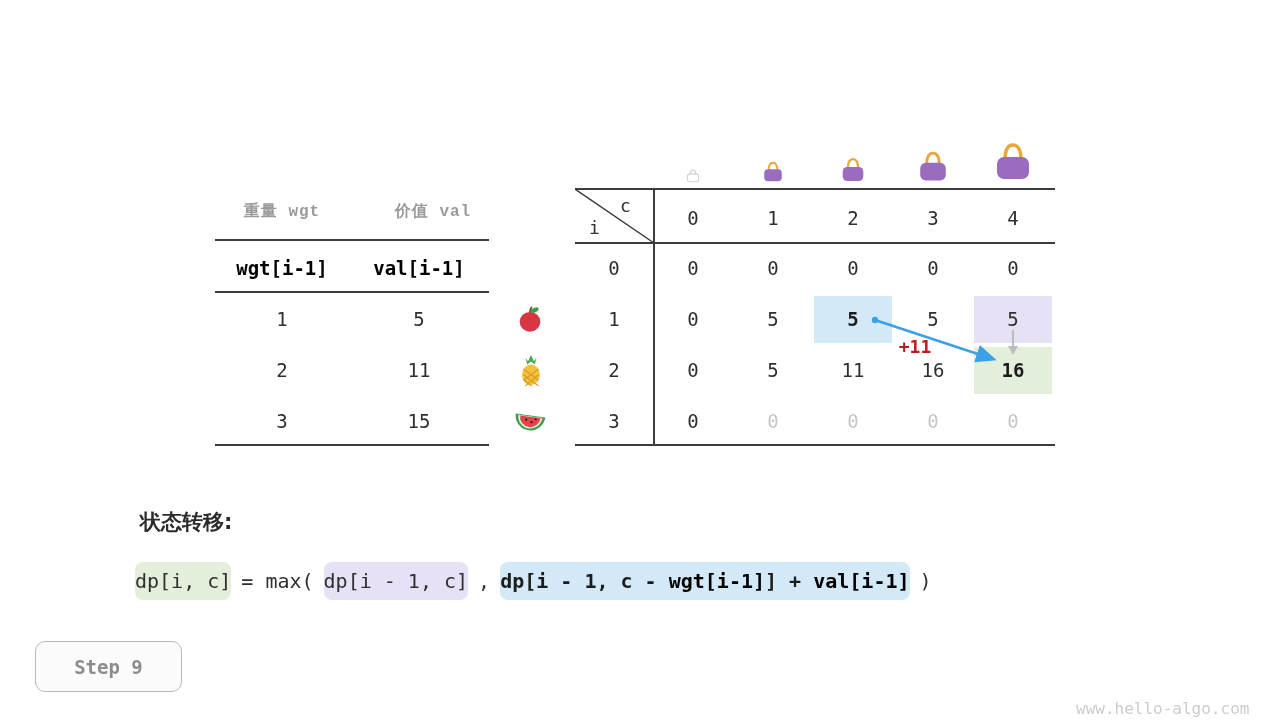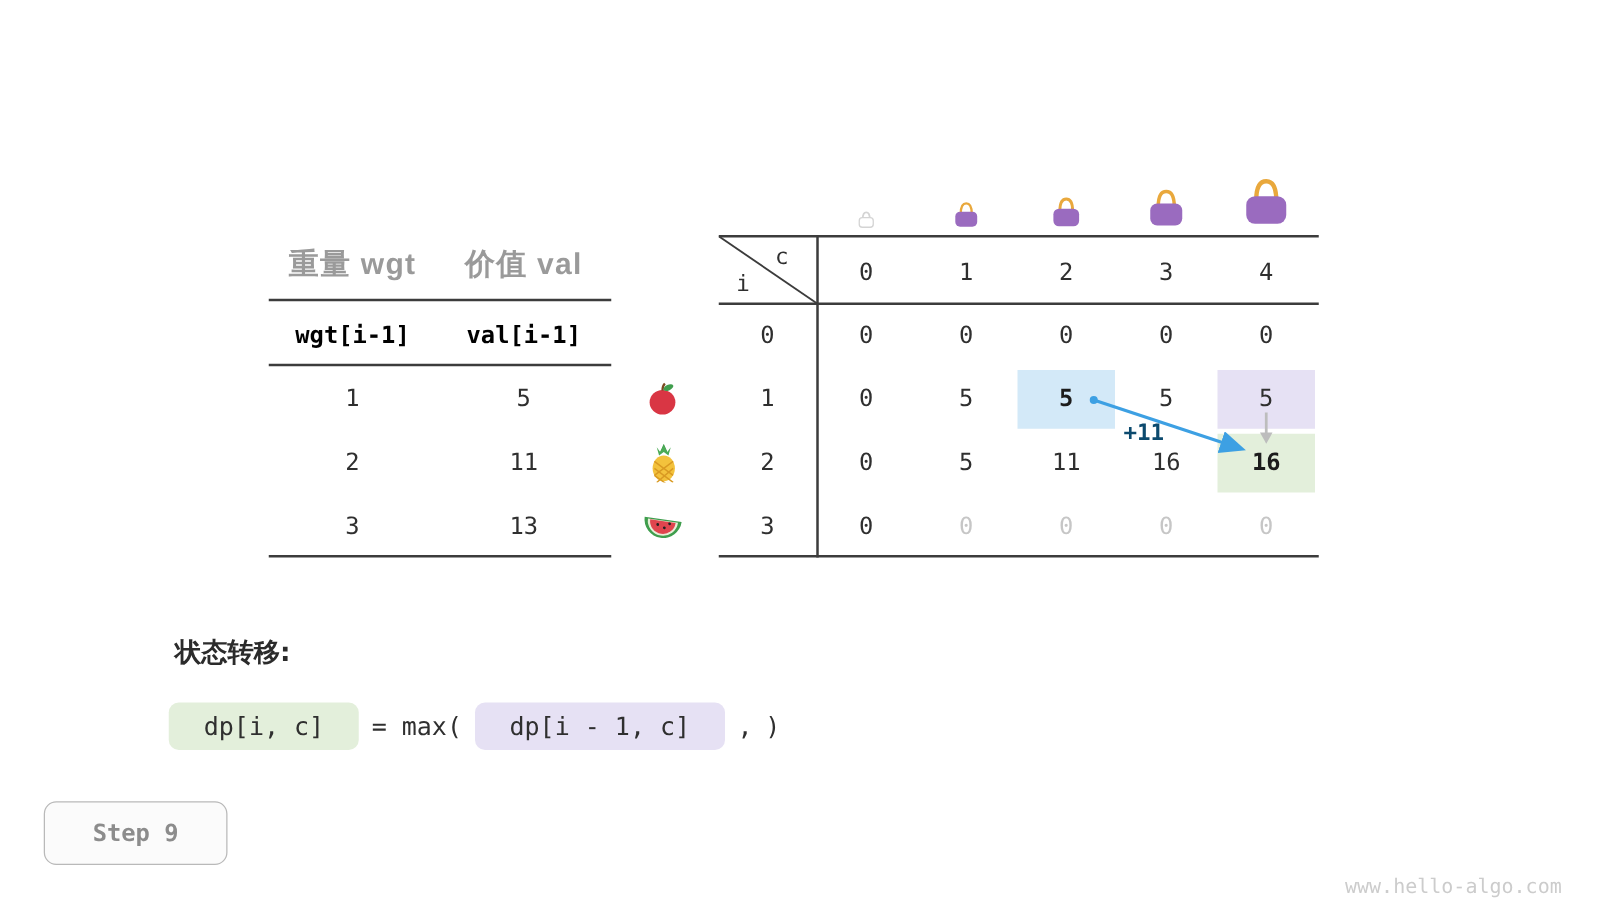--- a/index.html
+++ b/index.html
@@ -9,69 +9,69 @@
            font-family:"DejaVu Sans Mono","Liberation Mono",monospace; color:#2f2f2f; }
   .abs  { position:absolute; }
   .line { position:absolute; background:#3c3c3c; z-index:2; }
   .hl   { position:absolute; z-index:1; }
   .cell { position:absolute; width:80px; height:48px; display:flex; align-items:center;
           justify-content:center; font-size:19px; z-index:3; }
   .lcell{ position:absolute; width:140px; height:30px; display:flex; align-items:center;
           justify-content:center; font-size:19px; z-index:3; }
   .boldc{ font-weight:bold; color:#1c1c1c; }
   .dim  { color:#c6c6c6; }
-  .gray-header { color:#9a9a9a; font-weight:bold; font-size:24px;
-                 font-family:Liberation Sans, sans-serif; letter-spacing:1px; }
+  .gray-header { color:#9a9a9a; font-weight:bold; font-size:16px;
+                 font-family:Liberation Mono, monospace; letter-spacing:1px; }
   .green-txt { color:#000000; font-weight:bold; }
   .corner-lbl { position:absolute; font-size:18px; z-index:3; }
   .icon-wrap { position:absolute; z-index:3; }
   .heading { position:absolute; left:140px; top:508px; font-size:21px; font-weight:bold;
              color:#2b2b2b; font-family:"DejaVu Sans","Liberation Sans",sans-serif; z-index:3; }
   .formula-row { position:absolute; left:135px; top:557px; height:48px; display:flex;
                  align-items:center; gap:10px; font-size:20px; z-index:3; }
-  .fbox { display:inline-block; padding:7px 28px; border-radius:8px; white-space:pre; }
+  .fbox { display:inline-block; padding:7px 0; border-radius:8px; white-space:pre; }
   .fbox.greenbg { background:#e3efdb; }
   .fbox.lavbg   { background:#e6e1f4; }
   .fbox.bluebg  { background:#d3e9f8; font-weight:bold; color:#1c1c1c; }
   .plain { white-space:pre; }
   .step-box { position:absolute; left:35px; top:641px; width:147px; height:51px;
               background:#fbfbfb; border:1.5px solid #b9b9b9; border-radius:10px;
               display:flex; align-items:center; justify-content:center; z-index:3; }
   .step-box span { font-size:19px; font-weight:bold; color:#8c8c8c; }
   .watermark { position:absolute; left:1076px; top:699px; font-size:16px; color:#cccccc; z-index:3; }
   .annot { position:absolute; left:888px; top:336px; width:54px; text-align:center;
-           font-size:18px; font-weight:bold; color:#0c4a6e; z-index:4; }
+           font-size:18px; font-weight:bold; color:#b91c1c; z-index:4; }
   svg { display:block; }
 </style>
 </head>
 <body>
 
 <div id="stage">
 
   <div class="hl" style="left:814px; top:296px; width:78px; height:47px; background:#d3e9f8;"></div>
   <div class="hl" style="left:974px; top:296px; width:78px; height:47px; background:#e6e1f4;"></div>
   <div class="hl" style="left:974px; top:347px; width:78px; height:47px; background:#e3efdb;"></div>
 
   <div>
     <div class="lcell gray-header" style="left:212px; top:196px;">重量 wgt</div>
-    <div class="lcell gray-header" style="left:349px; top:196px;">价值 val</div>
+    <div class="lcell gray-header" style="left:363px; top:196px;">价值 val</div>
 
     <div class="line" style="left:215px; top:239px; width:274px; height:2px;"></div>
 
     <div class="lcell green-txt" style="left:212px; top:253px;">wgt[i-1]</div>
     <div class="lcell green-txt" style="left:349px; top:253px;">val[i-1]</div>
 
     <div class="line" style="left:215px; top:291px; width:274px; height:2px;"></div>
 
     <div class="lcell" style="left:212px; top:304px;">1</div>
     <div class="lcell" style="left:349px; top:304px;">5</div>
     <div class="lcell" style="left:212px; top:355px;">2</div>
     <div class="lcell" style="left:349px; top:355px;">11</div>
     <div class="lcell" style="left:212px; top:406px;">3</div>
-    <div class="lcell" style="left:349px; top:406px;">13</div>
+    <div class="lcell" style="left:349px; top:406px;">15</div>
 
     <div class="line" style="left:215px; top:444px; width:274px; height:2px;"></div>
   </div>
 
   <div class="icon-wrap" style="left:515px; top:304px;">
     <svg width="30" height="30" viewBox="0 0 32 32">
       <ellipse cx="16" cy="19" rx="11" ry="10.5" fill="#d93644"></ellipse>
       <path d="M16 9 Q16 5 18 3" stroke="#7a4a21" stroke-width="2" fill="none"></path>
       <ellipse cx="21" cy="6.5" rx="4.5" ry="2.4" fill="#3f9e4d" transform="rotate(-25 21 6.5)"></ellipse>
     </svg>
@@ -192,20 +192,21 @@
   </div>
   <div class="annot">+11</div>
 
   <div class="heading">状态转移:</div>
 
   <div class="formula-row">
     <span class="fbox greenbg">dp[i, c]</span>
     <span class="plain">= max(</span>
     <span class="fbox lavbg">dp[i - 1, c]</span>
     <span class="plain">,</span>
+    <span class="fbox bluebg"><span>dp[i - 1, c - </span><span class="green-txt">wgt[i-1]</span><span>] + </span><span class="green-txt">val[i-1]</span></span>
     <span class="plain">)</span>
   </div>
 
   <div class="step-box">
     <span>Step 9</span>
   </div>
 
   <div class="watermark">www.hello-algo.com</div>
 
 </div>

